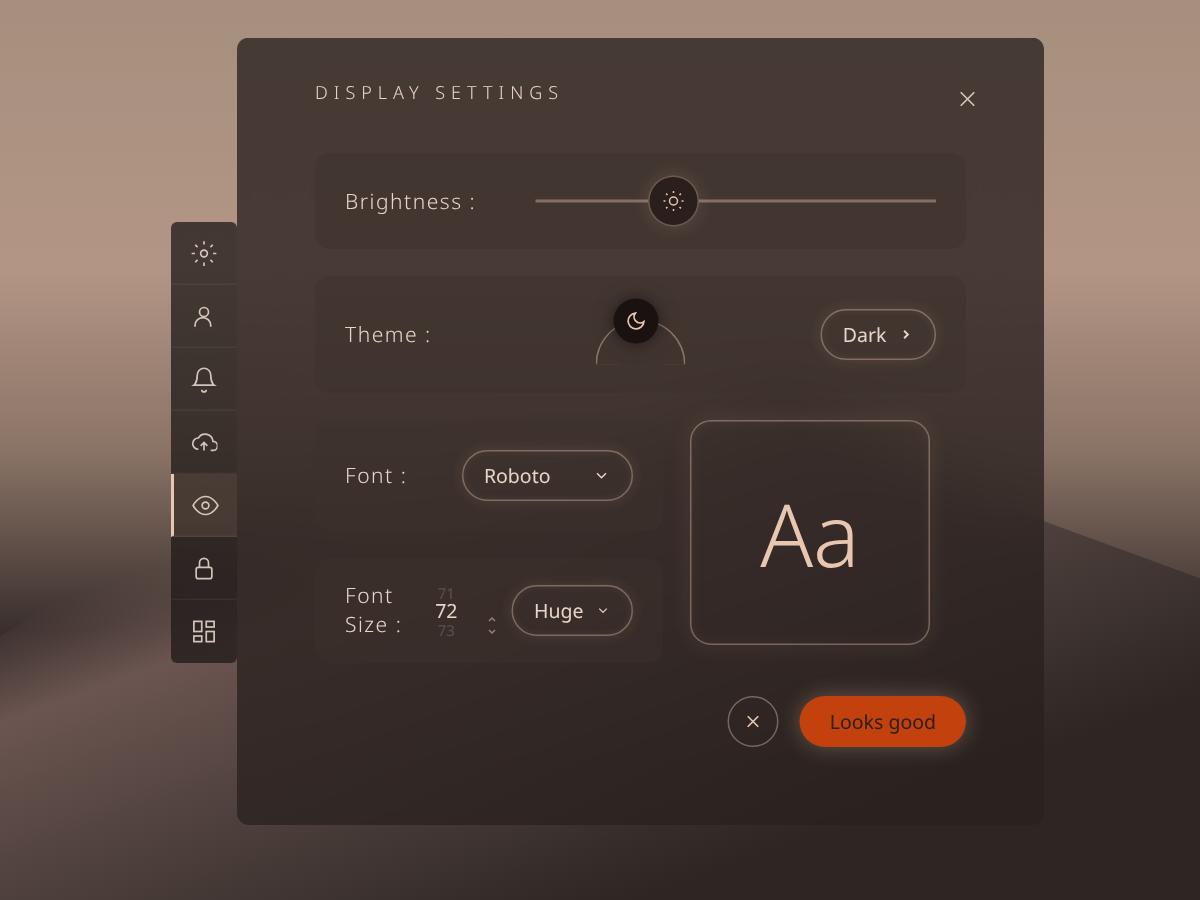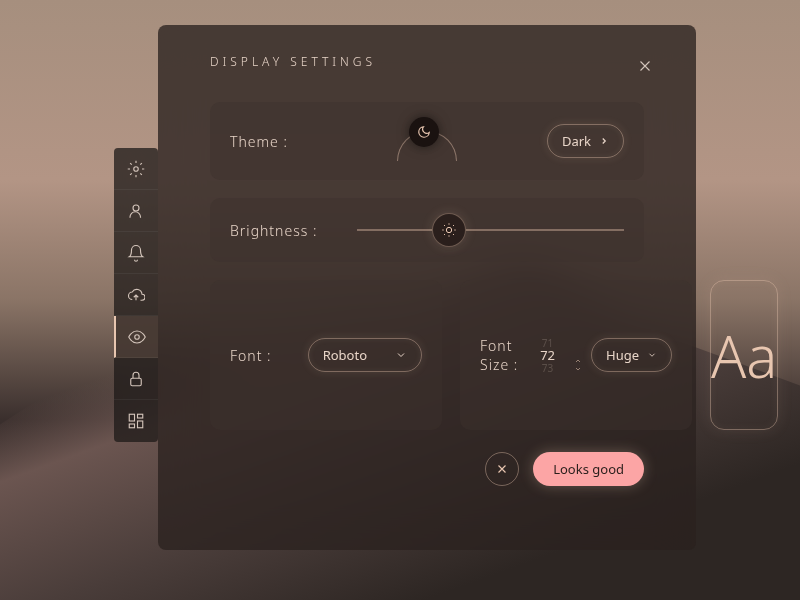--- a/index.html
+++ b/index.html
@@ -19,30 +19,30 @@
     .label{color:#e8d5c8;font-size:14px;font-weight:300;letter-spacing:1px}
     .toggle{position:absolute;left:50%;transform:translateX(-50%);width:60px;height:36px}
     .toggle-arc{position:absolute;bottom:-2px;left:0;width:60px;height:30px;border:1.5px solid rgba(232,198,176,.45);border-bottom:none;border-radius:30px 30px 0 0}
     .toggle-knob{position:absolute;top:-6px;left:12px;width:30px;height:30px;background:#1a1210;border-radius:50%;display:flex;align-items:center;justify-content:center;color:#e8c6b0;box-shadow:0 0 12px rgba(0,0,0,.5)}
     .pill{border:1.5px solid rgba(232,198,176,.4);border-radius:20px;padding:7px 14px;display:flex;align-items:center;gap:8px;color:#e8d5c8;font-size:13px;cursor:pointer;box-shadow:0 0 10px rgba(232,198,176,.12),inset 0 0 6px rgba(232,198,176,.08)}
     .pill.right{margin-left:auto}
     .slider{flex:1;margin-left:40px;position:relative;height:20px;display:flex;align-items:center}
     .slider-track{position:absolute;height:1.5px;background:rgba(232,198,176,.4);width:100%}
     .slider-knob{position:absolute;left:28%;width:34px;height:34px;background:#2a1f1c;border:1.5px solid rgba(232,198,176,.35);border-radius:50%;display:flex;align-items:center;justify-content:center;color:#e8c6b0;box-shadow:0 0 12px rgba(232,198,176,.15)}
     .two-col{display:flex;gap:18px;margin:0 52px}
-    .left-col{display:flex;flex-direction:row;gap:18px}
+    .left-col{display:flex;flex-direction:column;gap:18px}
     .preview{width:160px;height:150px;border:1.5px solid rgba(232,198,176,.4);border-radius:14px;display:flex;align-items:center;justify-content:center;color:#e8c6b0;font-size:58px;font-weight:300;box-shadow:0 0 16px rgba(232,198,176,.1),inset 0 0 10px rgba(232,198,176,.06)}
     .spinner{margin-left:auto;display:flex;align-items:flex-end;gap:6px}
     .spin-nums{display:flex;flex-direction:column;align-items:center;line-height:1}
     .spin-nums .dim{color:rgba(232,213,200,.2);font-size:10px}
     .spin-nums .cur{color:#e8d5c8;font-size:13px;margin:1px 12px}
     .spin-arr{display:flex;flex-direction:column;gap:0;color:rgba(232,198,176,.55);margin-right:8px}
     .actions{display:flex;gap:14px;justify-content:flex-end;margin:22px 52px 0 0}
     .btn-x{width:34px;height:34px;border:1.5px solid rgba(232,198,176,.4);border-radius:50%;display:flex;align-items:center;justify-content:center;color:#e8c6b0;cursor:pointer}
-    .btn-ok{background:#fca5a5;color:#2a1f1c;padding:8px 20px;border-radius:20px;font-size:13px;cursor:pointer;box-shadow:0 0 14px rgba(232,198,176,.3)}
+    .btn-ok{background:#c2410c;color:#2a1f1c;padding:8px 20px;border-radius:20px;font-size:13px;cursor:pointer;box-shadow:0 0 14px rgba(232,198,176,.3)}
     .font-row{padding:20px 20px}
     .size-row{padding:16px 20px}
   </style>
 </head>
 <body>
 
 <div class="bg"></div>
 <div class="mountain"></div>
 
 <div class="sidebar">
@@ -90,47 +90,47 @@
     </div>
 </div>
 
 <div class="panel">
   <div class="title">DISPLAY SETTINGS</div>
   <div class="close"><svg width="18" height="18" viewBox="0 0 24 24" fill="none" stroke="currentColor" stroke-width="1.5">
         <path d="M18 6L6 18M6 6l12 12"></path>
       </svg></div>
 
   <div class="row">
+    <span class="label">Brightness :</span>
+    <div class="slider">
+      <div class="slider-track"></div>
+      <div class="slider-knob">
+          <svg width="16" height="16" viewBox="0 0 24 24" fill="none" stroke="currentColor" stroke-width="1.5">
+            <circle cx="12" cy="12" r="4"></circle>
+            <path d="M12 2v2M12 20v2M4 12H2M22 12h-2M6 6l-1.4-1.4M19.4 19.4L18 18M6 18l-1.4 1.4M19.4 4.6L18 6"></path>
+          </svg>
+        </div>
+    </div>
+  </div>
+
+  <div class="row">
     <span class="label">Theme :</span>
     <div class="toggle">
       <div class="toggle-arc"></div>
       <div class="toggle-knob">
           <svg width="14" height="14" viewBox="0 0 24 24" fill="none" stroke="currentColor" stroke-width="2">
             <path d="M21 12.8A9 9 0 1111.2 3a7 7 0 009.8 9.8z"></path>
           </svg>
         </div>
     </div>
     <div class="pill right">
       <span>Dark</span>
       <svg width="10" height="10" viewBox="0 0 24 24" fill="none" stroke="currentColor" stroke-width="3">
           <path d="M9 18l6-6-6-6"></path>
         </svg>
-    </div>
-  </div>
-
-  <div class="row">
-    <span class="label">Brightness :</span>
-    <div class="slider">
-      <div class="slider-track"></div>
-      <div class="slider-knob">
-          <svg width="16" height="16" viewBox="0 0 24 24" fill="none" stroke="currentColor" stroke-width="1.5">
-            <circle cx="12" cy="12" r="4"></circle>
-            <path d="M12 2v2M12 20v2M4 12H2M22 12h-2M6 6l-1.4-1.4M19.4 19.4L18 18M6 18l-1.4 1.4M19.4 4.6L18 6"></path>
-          </svg>
-        </div>
     </div>
   </div>
 
   <div class="two-col">
     <div class="left-col">
       <div class="row row-sm font-row" style="margin:0">
         <span class="label">Font :</span>
         <div class="pill right">
           <span style="padding-right:20px">Roboto</span>
           <svg width="12" height="12" viewBox="0 0 24 24" fill="none" stroke="currentColor" stroke-width="2">

